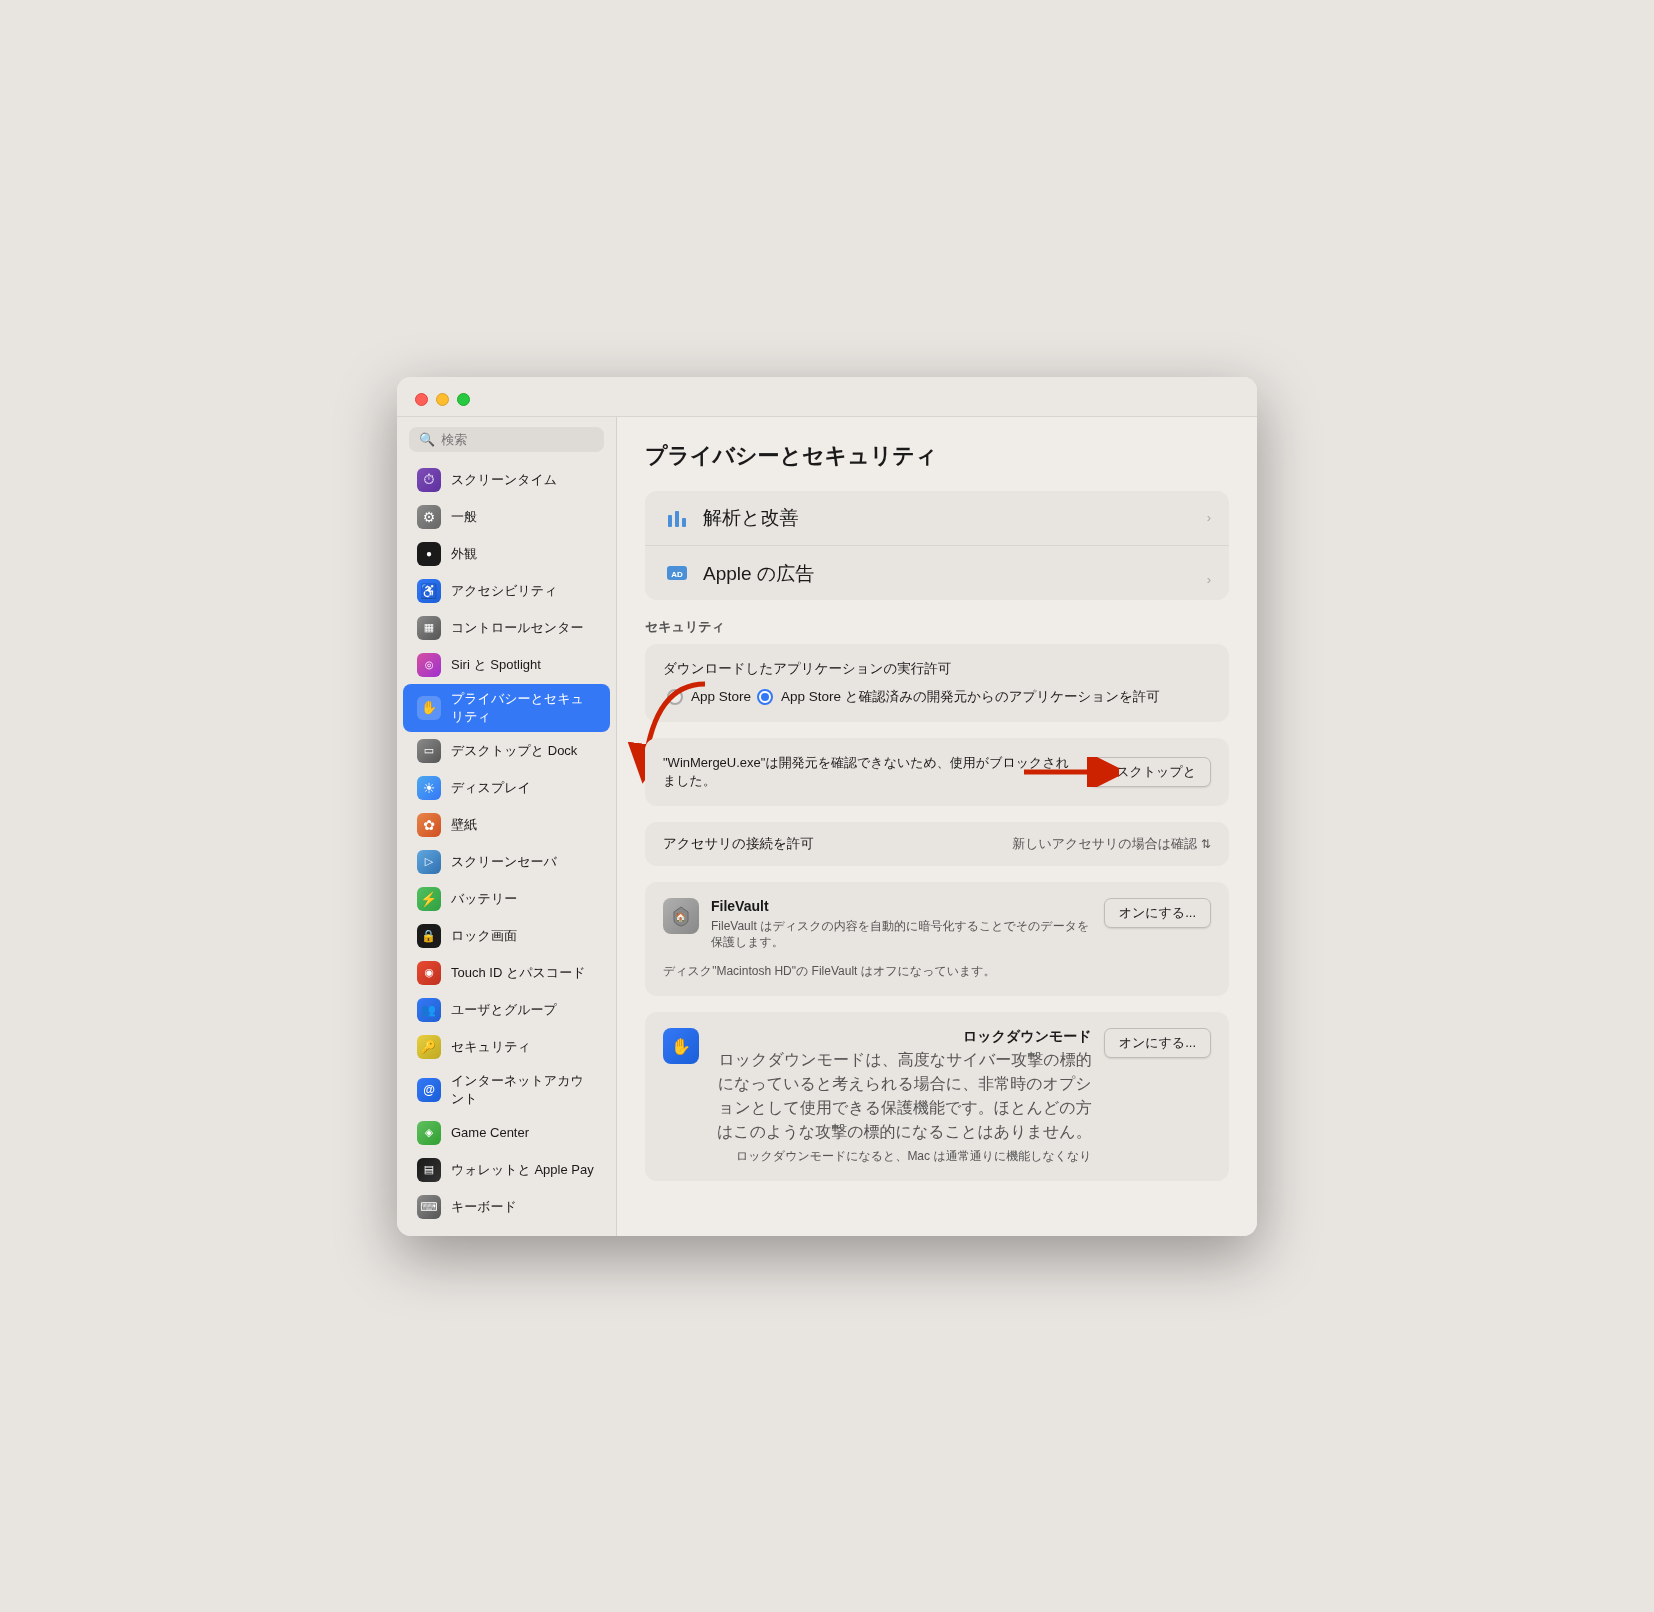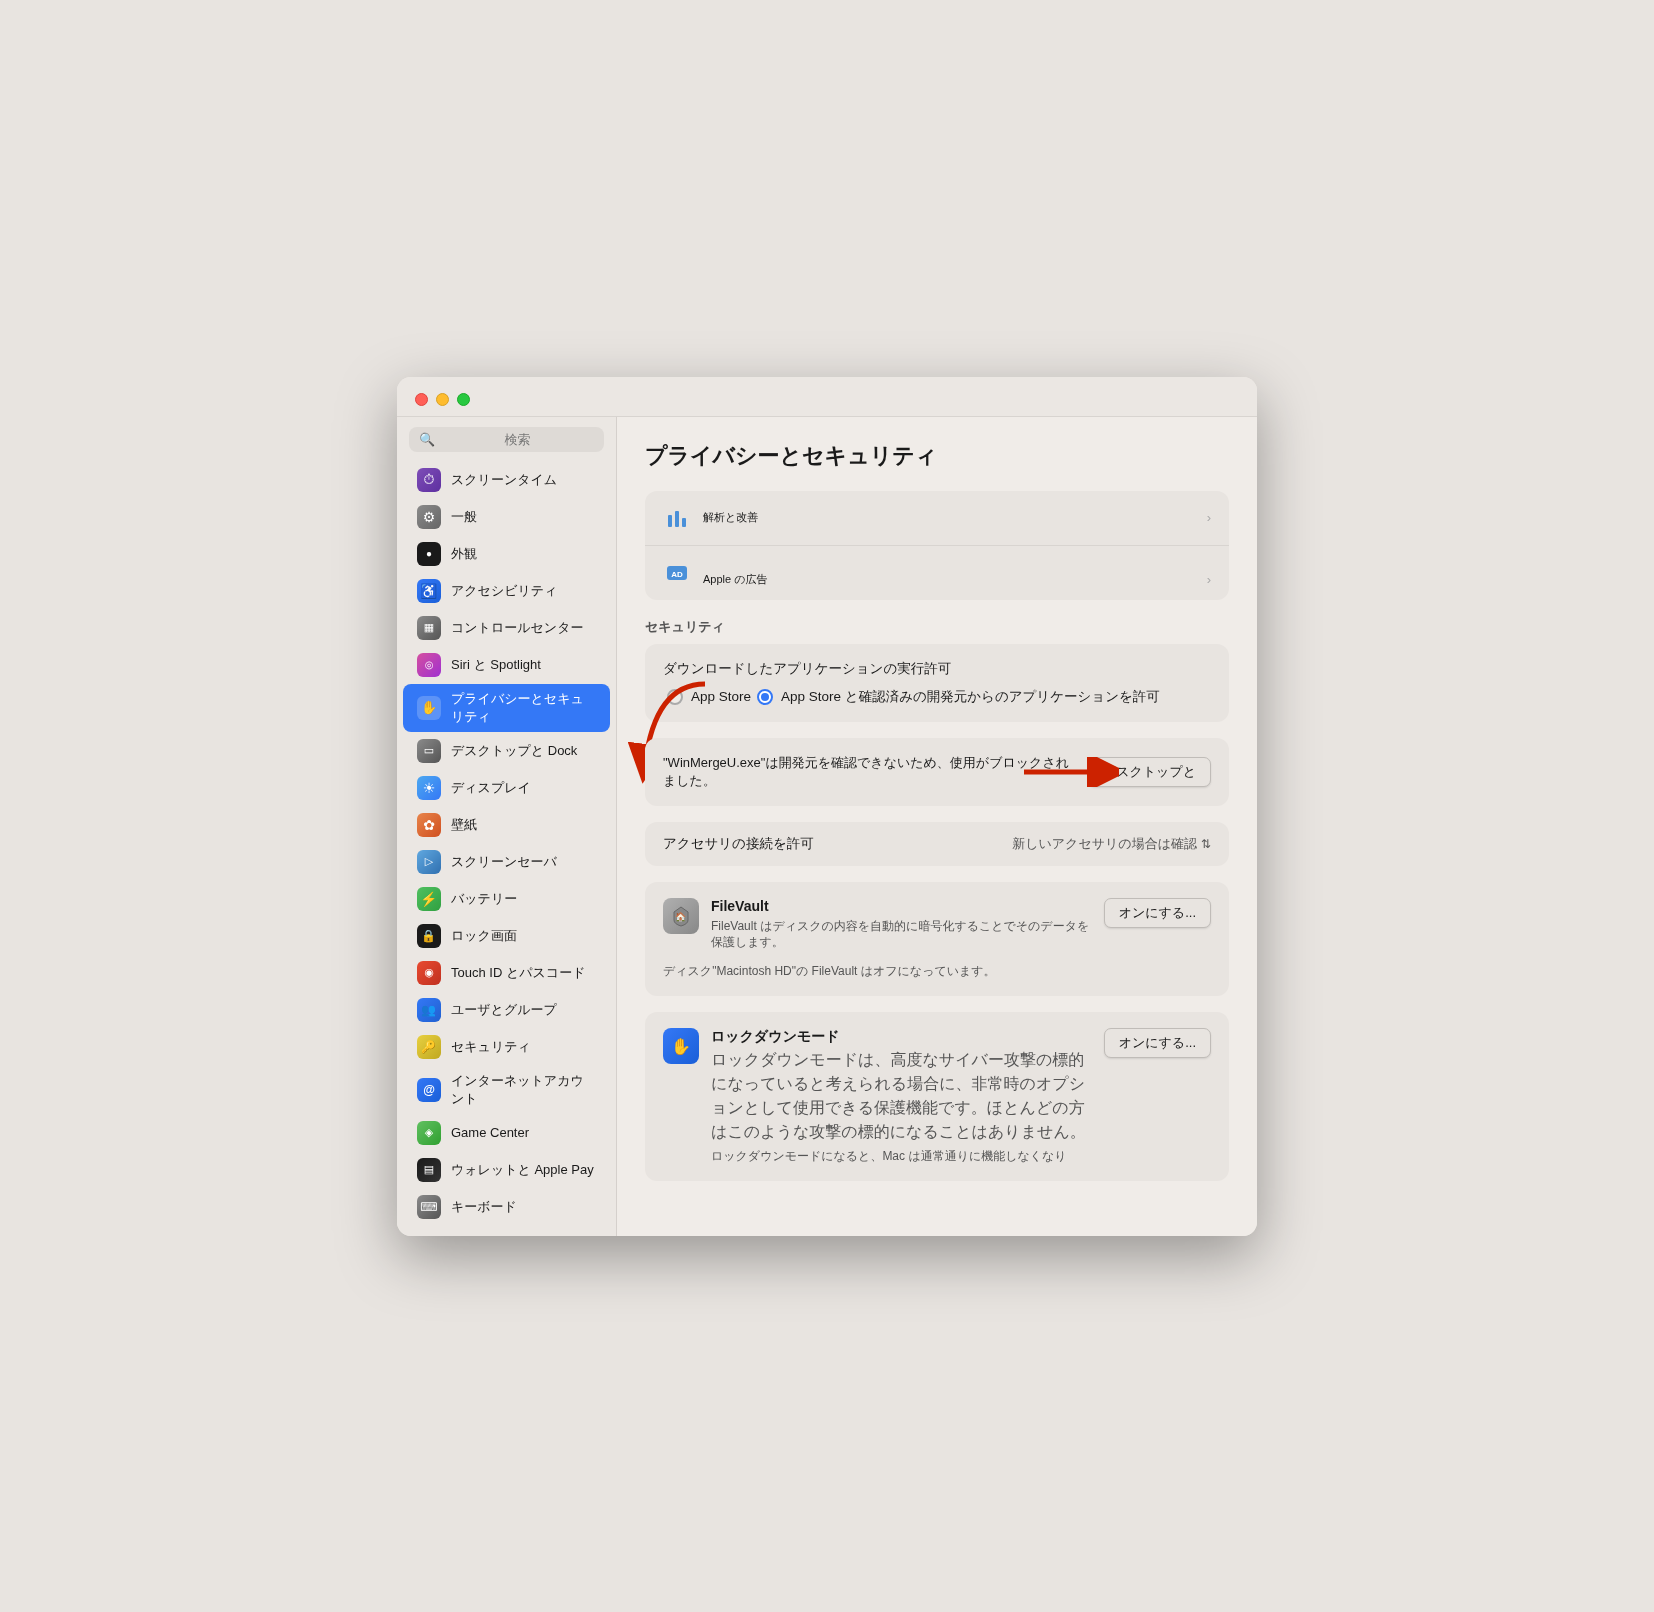--- a/index.html
+++ b/index.html
@@ -56,21 +56,20 @@
       padding: 5px 10px;
       gap: 6px;
     }
     .search-bar input {
       border: none;
       background: transparent;
       font-size: 13px;
       color: #0c4a6e;
       outline: none;
       width: 100%;
-      text-align: center;
     }
     .search-icon-svg {
       color: #888;
       font-size: 13px;
     }
     .sidebar-item {
       display: flex;
       align-items: center;
       gap: 10px;
       padding: 6px 14px;
@@ -139,21 +138,21 @@
       gap: 12px;
     }
     .card-row:last-child { border-bottom: none; align-items: flex-end; }
     .row-icon {
       width: 28px; height: 28px;
       display: flex; align-items: center; justify-content: center;
       font-size: 16px;
     }
     .row-label {
       flex: 1;
-      font-size: 11px;
+      font-size: 19px;
       color: #1a1a1a;
     }
     .chevron {
       color: #aaa;
       font-size: 13px;
     }
     .section-header {
       font-size: 13px;
       font-weight: 600;
       color: #555;
@@ -307,21 +306,21 @@
     }
     .ld-icon {
       width: 36px; height: 36px;
       border-radius: 8px;
       background: linear-gradient(135deg,#3478f6,#1a5fd8);
       display: flex; align-items: center; justify-content: center;
       color: #fff;
       font-size: 18px;
       flex-shrink: 0;
     }
-    .ld-info { flex: 1; }
+    .ld-info { flex: 1; text-align: right; }
     .ld-title { font-size: 14px; font-weight: 600; color: #1a1a1a; }
     .ld-desc { font-size: 16px; color: #555; margin-top: 2px; line-height: 1.5; }
     .ld-btn {
       background: #e8e4e0;
       border: 1px solid #c0bcb8;
       border-radius: 7px;
       padding: 5px 14px;
       font-size: 13px;
       cursor: pointer;
       color: #1a1a1a;

